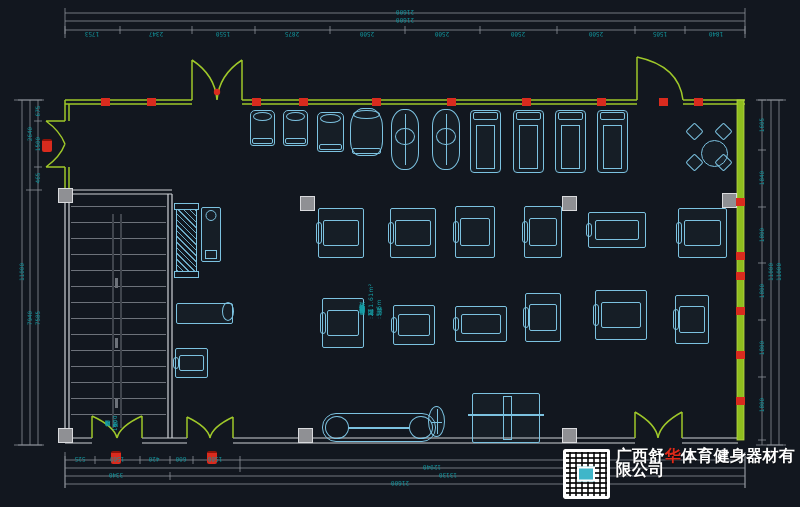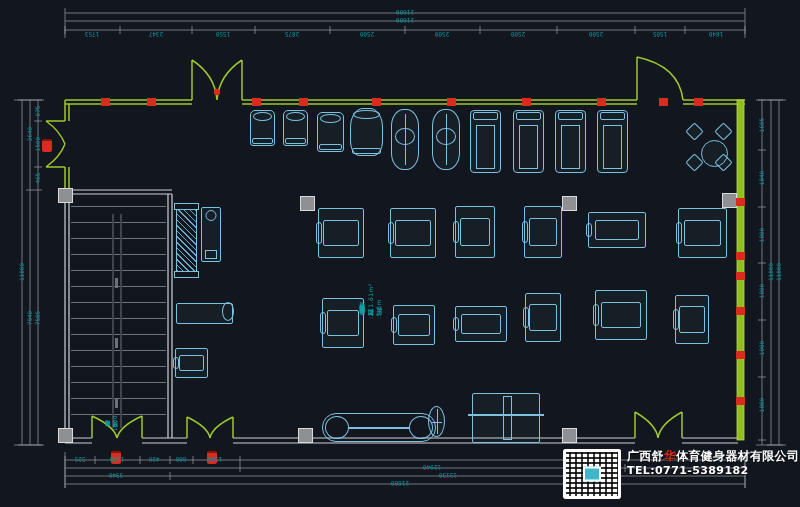--- a/index.html
+++ b/index.html
@@ -68,21 +68,21 @@
   
   .brand{position:absolute;left:563px;top:449px;display:flex;gap:6px;align-items:flex-start;}
   .qr{width:58px;height:50px;background:#fff;border-radius:2px;position:relative;
       background-image:
         repeating-linear-gradient(0deg,rgba(10,10,10,.85) 0 2px,transparent 2px 5px),
         repeating-linear-gradient(90deg,rgba(10,10,10,.8) 0 2px,transparent 2px 6px);
       background-blend-mode:multiply;background-color:#fff;box-shadow:inset 0 0 0 3px #fff;}
   .qr::before{content:"";position:absolute;left:50%;top:50%;transform:translate(-50%,-50%);
       width:14px;height:11px;background:#3fb6c9;border:2px solid #fff;}
   .brand-lines{color:#fff;font-weight:bold;text-shadow:0 1px 1px rgba(0,0,0,.7);}
-  .b1{font-size:12px;letter-spacing:.3px;line-height:14px;}
+  .b1{font-size:16px;letter-spacing:.3px;line-height:14px;}
   .b1 .red{color:#e02a1a;}
   .b2{font-size:11px;line-height:15px;letter-spacing:.4px;}
   .b3{font-size:11px;line-height:15px;letter-spacing:.2px;}
 </style>
 </head>
 <body>
 
 <div class="stage">
 
   <svg width="800" height="507" viewBox="0 0 800 507">
@@ -252,17 +252,16 @@
     <div class="vtext" style="left:104px;top:392px;height:40px;font-size:5.5px;">
       <span>疏散楼梯</span>
       <span>净宽1500</span>
     </div>
   </div>
 
   <div class="brand">
     <div class="qr"></div>
     <div class="brand-lines">
       <div class="b1"><span>广西舒</span><span class="red">华</span><span>体育健身器材有限公司</span></div>
-      <div class="b2">TEL:0771-5389182</div>
     </div>
   </div>
 
 </div>
 
 </body></html>

